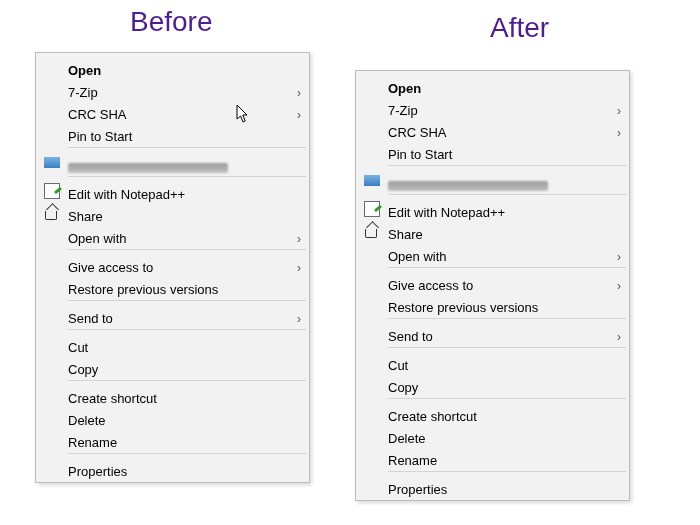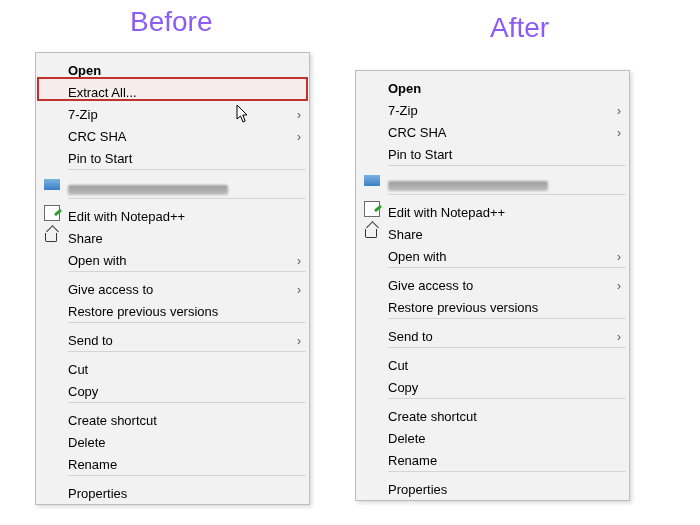--- a/index.html
+++ b/index.html
@@ -9,21 +9,21 @@
     height: 525px;
     background: #ffffff;
     font-family: "Segoe UI", Tahoma, sans-serif;
     font-size: 13px;
     color: #000;
     position: relative;
   }
   .heading {
     position: absolute;
     font-size: 28px;
-    color: #8b5cf6;
+    color: #4c1d95;
     font-weight: 400;
   }
   .heading.before { left: 130px; top: 6px; }
   .heading.after  { left: 490px; top: 12px; }
 
   .menu {
     position: absolute;
     background: #f2f2f2;
     border: 1px solid #bdbdbd;
     box-shadow: 2px 2px 4px rgba(0,0,0,0.15);
@@ -132,23 +132,20 @@
 </head>
 <body>
 
 <div class="heading before">Before</div>
 <div class="heading after">After</div>
 
 <div class="menu before">
   <div class="item">
     <span class="label bold">Open</span>
   </div>
-  <div class="item hl">
-    <span class="label">Extract All...</span>
-  </div>
   <div class="item">
     <span class="label">7-Zip</span>
     <span class="chev">›</span>
   </div>
   <div class="item">
     <span class="label">CRC SHA</span>
     <span class="chev">›</span>
   </div>
   <div class="item">
     <span class="label">Pin to Start</span>

